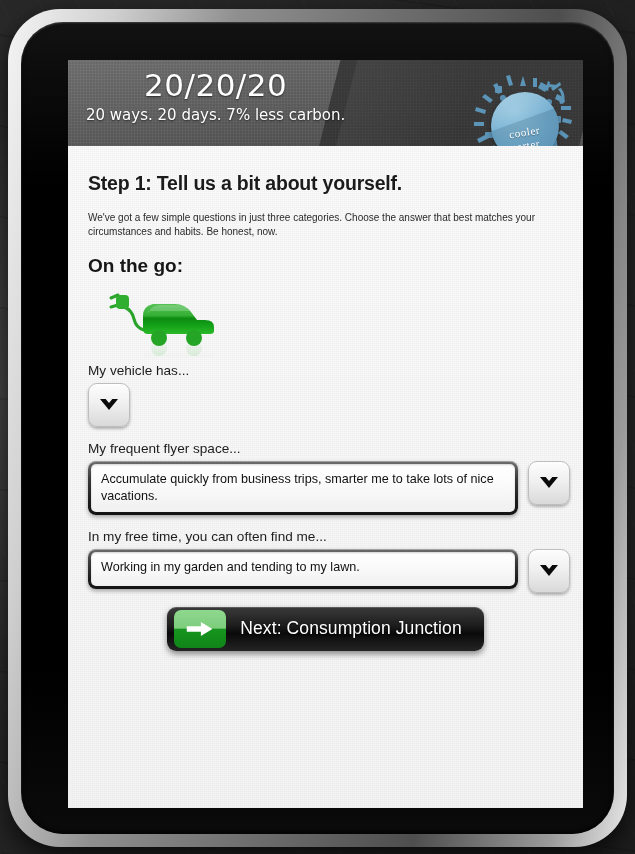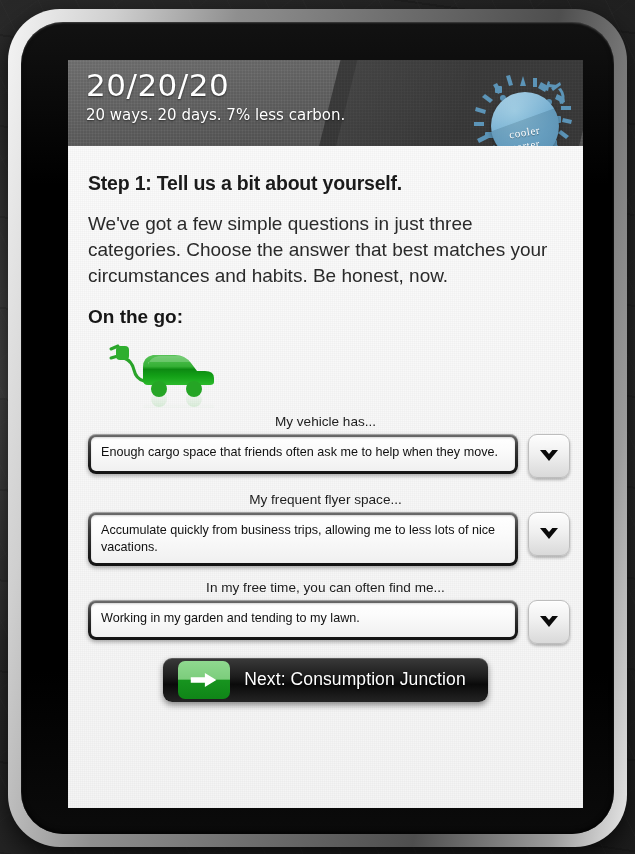--- a/index.html
+++ b/index.html
@@ -79,20 +79,21 @@
   
   #site-header {
     position: relative;
     height: 86px;
     background:
       linear-gradient(110deg, rgba(255,255,255,.05) 0%, rgba(255,255,255,0) 45%),
       repeating-linear-gradient(0deg, rgba(255,255,255,.045) 0 1px, transparent 1px 3px),
       repeating-linear-gradient(90deg, rgba(255,255,255,.045) 0 1px, transparent 1px 3px),
       linear-gradient(180deg,#636363 0%, #5a5a5a 50%, #4f4f4f 100%);
     overflow: hidden;
+    text-align: center;
   }
   
   #header-wedge {
     position: absolute;
     top: -10px;
     right: -20px;
     width: 260px;
     height: 120px;
     background: linear-gradient(180deg, rgba(20,20,20,.55), rgba(20,20,20,.42));
     transform: skewX(-14deg);
@@ -180,21 +181,21 @@
   }
 
   #step-title {
     font-size: 19.5px;
     font-weight: bold;
     color: #1b1b1b;
     margin: 12px 0 12px 0;
     letter-spacing: -.2px;
   }
   #step-desc {
-    font-size: 19px;
+    font-size: 10px;
     color: #2a2a2a;
     line-height: 1.38;
     margin: 16px 0 16px 0;
     max-width: 474px;
   }
   #section-title {
     font-size: 19px;
     font-weight: bold;
     color: #161616;
     margin: 0 0 6px 0;
@@ -206,21 +207,20 @@
     height: 74px;
     margin: 0 0 6px 14px;
     position: relative;
   }
 
   
   .question-label {
     font-size: 13.6px;
     color: #1d1d1d;
     margin: 0 0 5px 0;
-    text-align: center;
   }
   .select-row {
     display: flex;
     align-items: flex-start;
     gap: 10px;
     margin-bottom: 14px;
   }
   .select-shell {
     flex: 0 0 424px;
     border-radius: 8px;
@@ -274,21 +274,21 @@
     display: flex;
     justify-content: center;
     margin-top: 6px;
   }
   #next-button {
     display: inline-flex;
     align-items: center;
     height: 44px;
     border-radius: 9px;
     background: linear-gradient(180deg,#3a3a3a 0%, #1d1d1d 42%, #0a0a0a 60%, #242424 100%);
-    padding: 0 22px 0 12px;
+    padding: 0 22px 0 4px;
     box-shadow: 0 3px 6px rgba(0,0,0,.45), inset 0 1px 0 rgba(255,255,255,.18);
     cursor: pointer;
     overflow: hidden;
   }
   #next-icon-box {
     width: 52px;
     height: 38px;
     margin: 3px 14px 3px 3px;
     border-radius: 7px;
     background: linear-gradient(180deg,#8fd88f 0%, #7ccd7c 48%, #17941f 50%, #0f8517 100%);
@@ -407,34 +407,31 @@
               <path d="M41 48 V33 q0-10 10-12 h22 q10 0 16 8 l6 8 h8 q9 0 9 7 v4 q0 3 -4 3 H46 q-5 0 -5 -5 z" fill="url(#reflGrad)"></path>
               <circle cx="57" cy="55" r="8" fill="url(#reflGrad)"></circle>
               <circle cx="92" cy="55" r="8" fill="url(#reflGrad)"></circle>
             </g>
           </svg>
         </div>
 
         <div>
           <div class="question-label">My vehicle has...</div>
           <div class="select-row">
-            <div class="select-shell">
-              <div class="select-face">Enough cargo space that friends often ask me to help when they move.</div>
-            </div>
             <div class="select-arrow">
               <span class="chev"></span>
             </div>
           </div>
         </div>
 
         <div>
           <div class="question-label">My frequent flyer space...</div>
           <div class="select-row">
             <div class="select-shell">
-              <div class="select-face">Accumulate quickly from business trips, allowing me to less lots of nice vacations.</div>
+              <div class="select-face">Accumulate quickly from business trips, smarter me to take lots of nice vacations.</div>
             </div>
             <div class="select-arrow">
               <span class="chev"></span>
             </div>
           </div>
         </div>
 
 
         <div>
           <div class="question-label">In my free time, you can often find me...</div>

